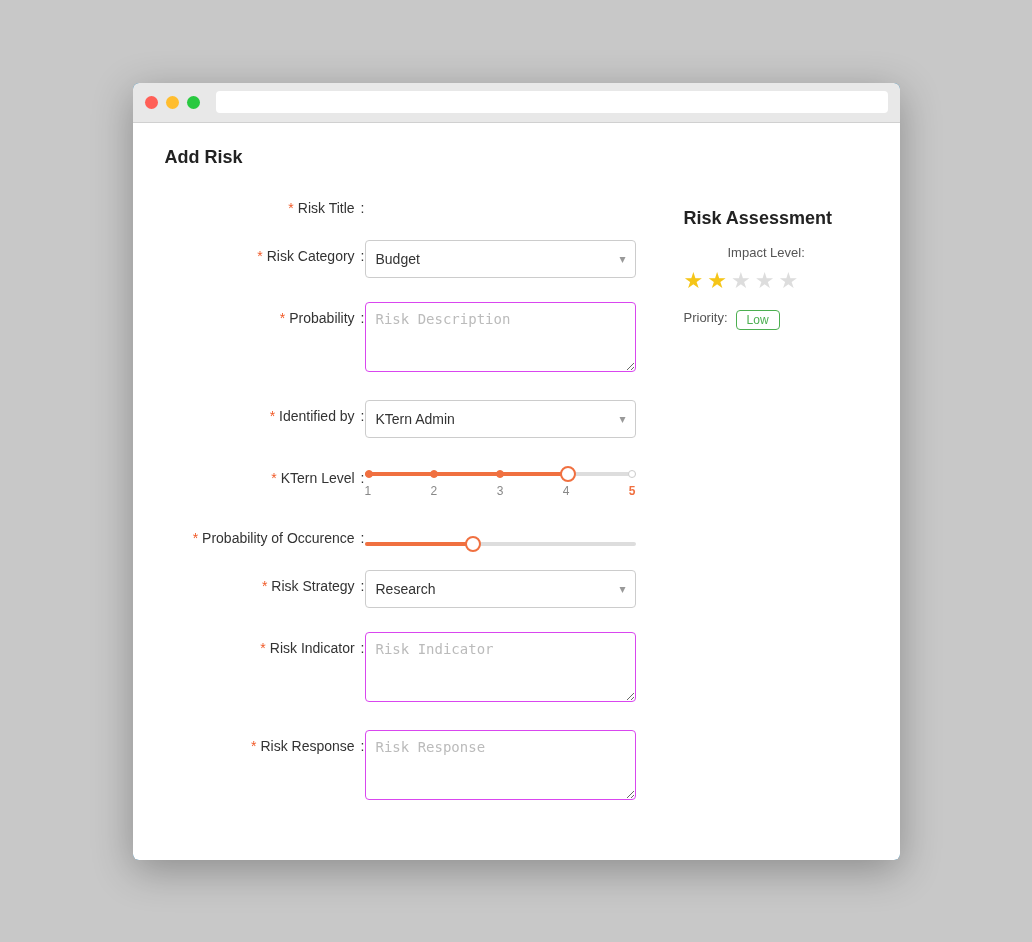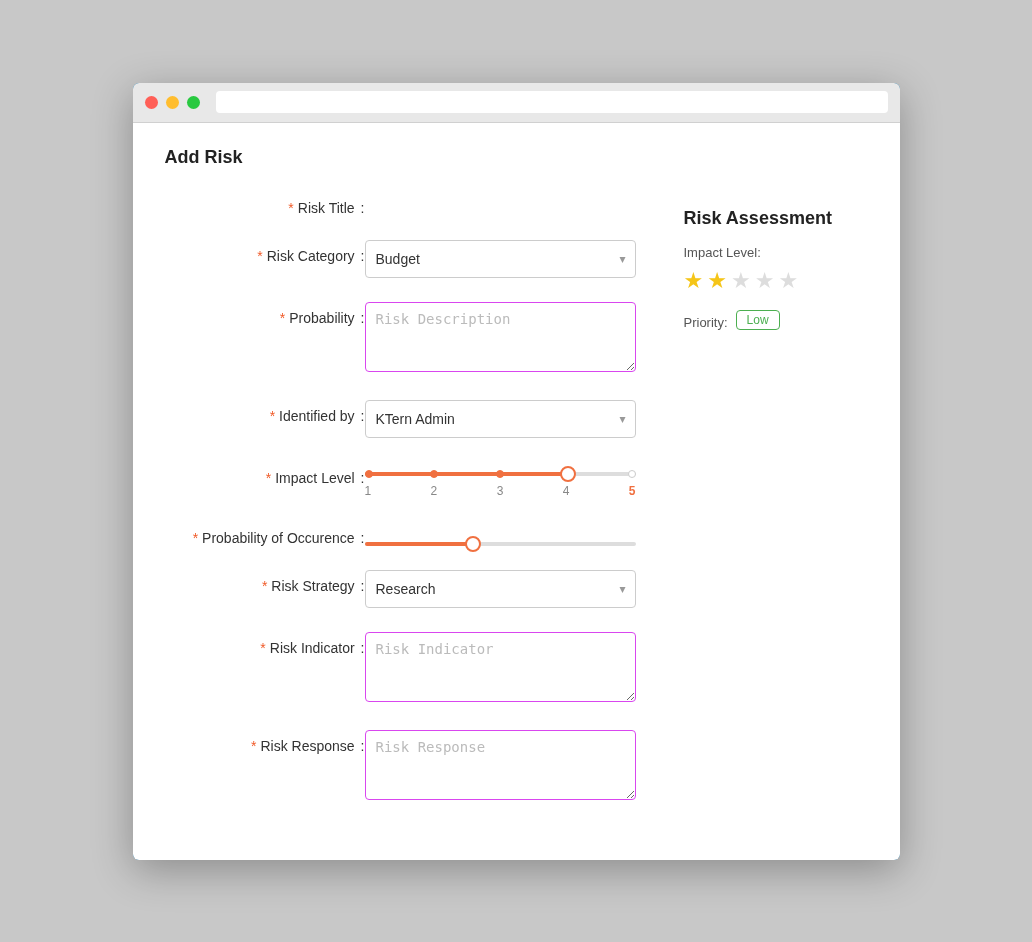--- a/index.html
+++ b/index.html
@@ -229,34 +229,35 @@
     .risk-sidebar h3 {
       font-size: 18px;
       font-weight: 600;
       color: #222;
       margin-bottom: 16px;
     }
     .impact-label {
       font-size: 13px;
       color: #555;
       margin-bottom: 8px;
+      margin-left: 44px;
     }
     .stars {
       display: flex;
       gap: 4px;
       margin-bottom: 16px;
     }
     .star {
       font-size: 22px;
     }
     .star-filled { color: #f5c518; }
     .star-empty { color: #ddd; }
     .priority-row {
       display: flex;
-      align-items: flex-end;
+      align-items: flex-start;
       gap: 8px;
     }
     .priority-label {
       font-size: 13px;
       color: #555;
     }
     .priority-badge {
       border: 1.5px solid #4caf50;
       color: #4caf50;
       font-size: 12px;
@@ -338,21 +339,21 @@
                 <option>KTern Admin</option>
               </select>
               <span class="select-chevron">▾</span>
             </div>
           </div>
         </div>
 
         <div class="form-row">
           <div class="form-label">
             <span class="required-star">*</span>
-            <span>Impact Level</span>
+            <span>KTern Level</span>
             <span class="colon">:</span>
           </div>
           <div class="slider-container">
             <div class="slider-track">
               <div class="slider-fill" style="width: 75%;"></div>
 
               <div class="slider-dots">
                 <div class="slider-dot active"></div>
                 <div class="slider-dot active"></div>
                 <div class="slider-dot active"></div>

